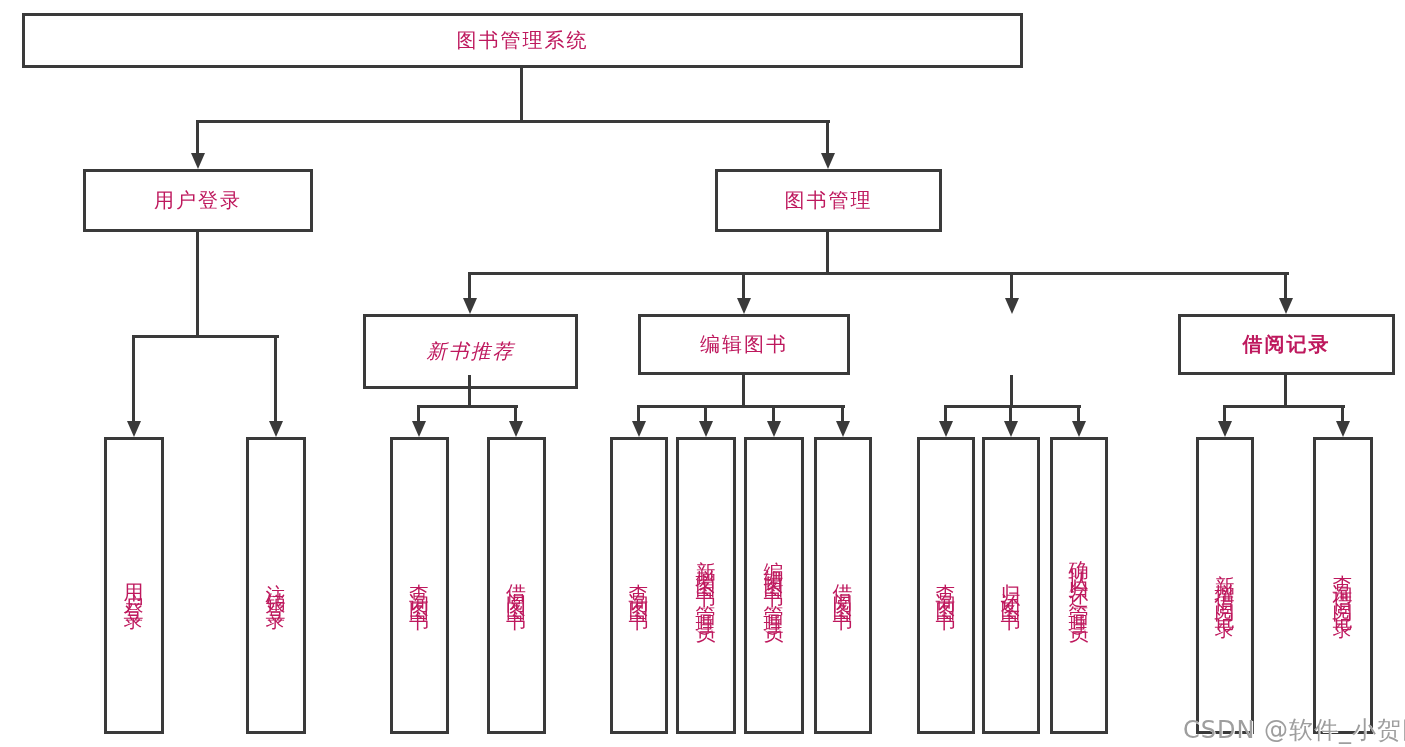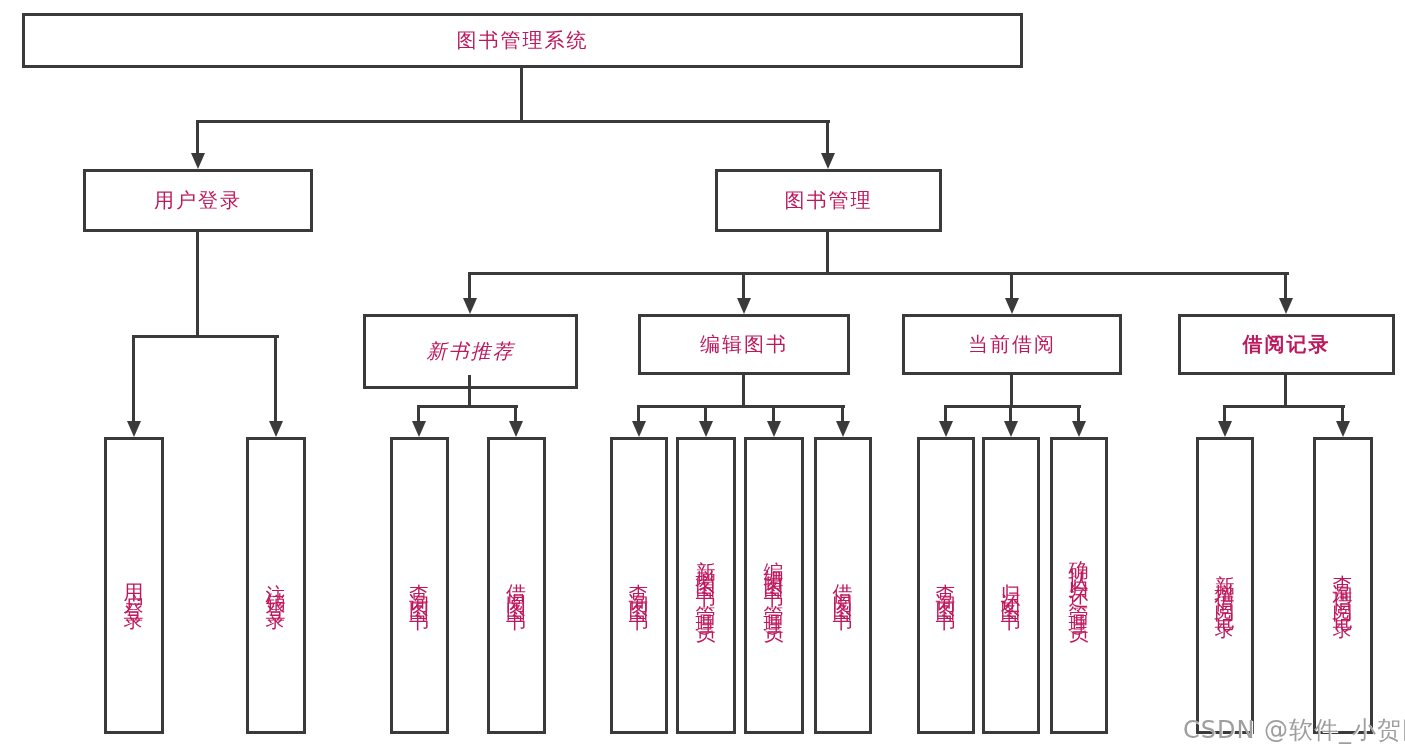--- a/index.html
+++ b/index.html
@@ -84,21 +84,20 @@
   <div class="arrow" style="left:463px; top:298px;"></div>
   <div class="vline" style="left:742px; top:272px; height:26px;"></div>
   <div class="arrow" style="left:737px; top:298px;"></div>
   <div class="vline" style="left:1010px; top:272px; height:26px;"></div>
   <div class="arrow" style="left:1005px; top:298px;"></div>
   <div class="vline" style="left:1284px; top:272px; height:26px;"></div>
   <div class="arrow" style="left:1279px; top:298px;"></div>
 
   <div class="box" style="left:363px; top:314px; width:215px; height:75px;font-style:italic;">新书推荐</div>
   <div class="box" style="left:638px; top:314px; width:212px; height:61px;">编辑图书</div>
-  <div class="box" style="left:902px; top:314px; width:220px; height:61px;">当前借阅</div>
   <div class="box" style="left:1178px; top:314px; width:217px; height:61px;font-weight:bold;">借阅记录</div>
 
   <div class="vline" style="left:468px; top:375px; height:33px;"></div>
   <div class="hline" style="left:417px; top:405px; width:101px;"></div>
   <div class="vline" style="left:417px; top:405px; height:16px;"></div>
   <div class="arrow" style="left:412px; top:421px;"></div>
   <div class="vline" style="left:514px; top:405px; height:16px;"></div>
   <div class="arrow" style="left:509px; top:421px;"></div>
 
   <div class="vline" style="left:742px; top:375px; height:33px;"></div>

